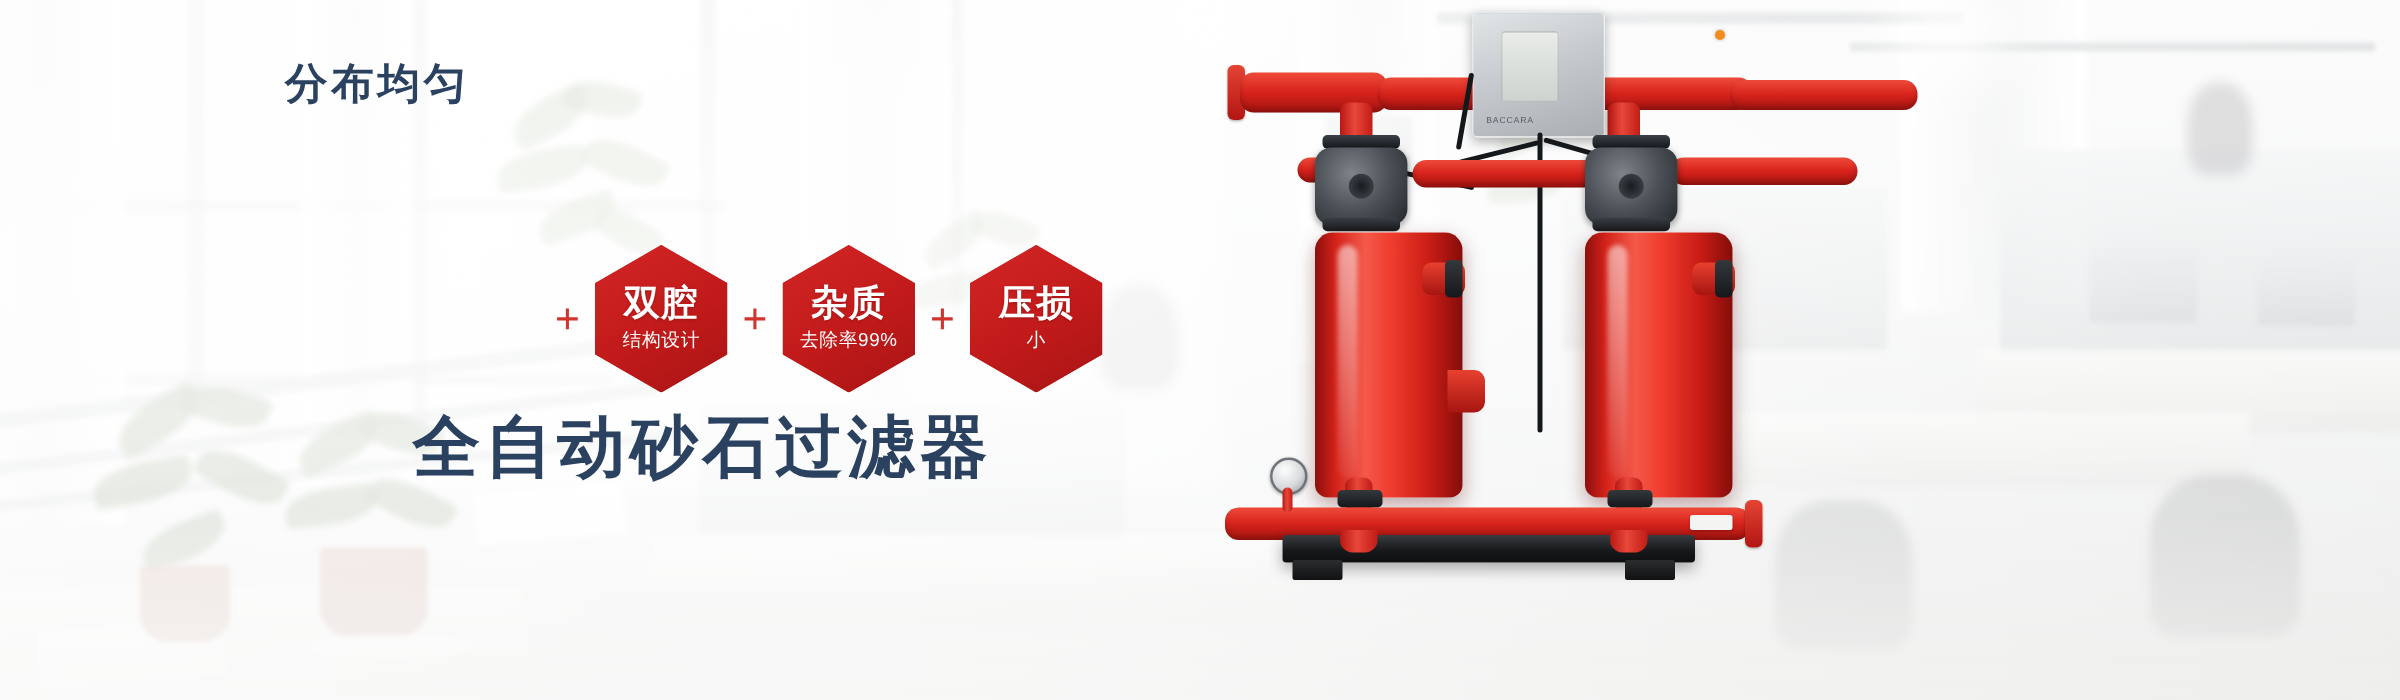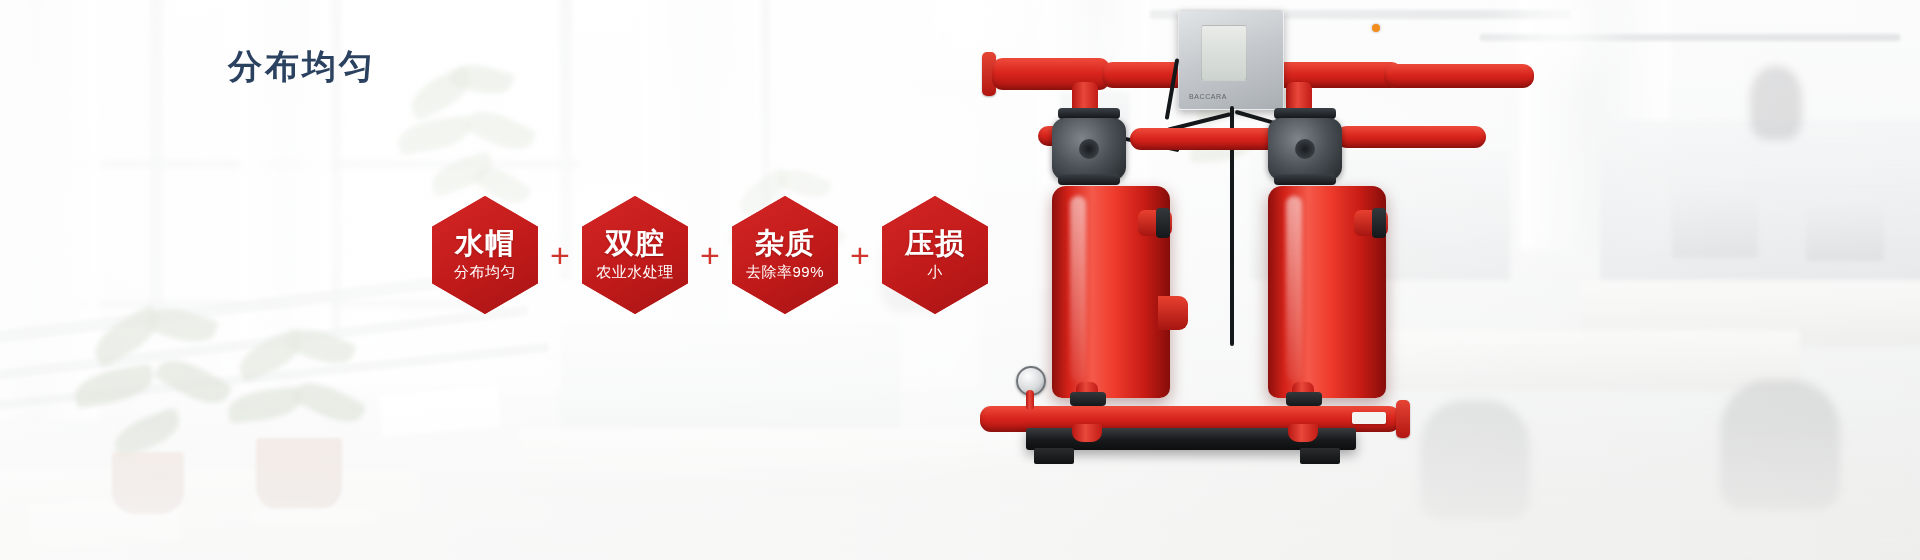--- a/index.html
+++ b/index.html
@@ -324,33 +324,30 @@
 
     <div class="floor"></div>
     <div class="veil"></div>
     <div class="veil2"></div>
   </div>
 
   <div class="copy">
     <div class="kicker">分布均匀</div>
 
 
+    <div class="product">全自动砂石过滤器</div>
 
     <div class="badges">
 
-      <div class="hex">
-        <div class="hex-main">水帽</div>
-        <div class="hex-sub">分布均匀</div>
-      </div>
 
       <div class="plus">+</div>
 
       <div class="hex">
         <div class="hex-main">双腔</div>
-        <div class="hex-sub">农业水处理</div>
+        <div class="hex-sub">结构设计</div>
       </div>
 
       <div class="plus">+</div>
 
       <div class="hex">
         <div class="hex-main">杂质</div>
         <div class="hex-sub">去除率99%</div>
       </div>
 
       <div class="plus">+</div>

